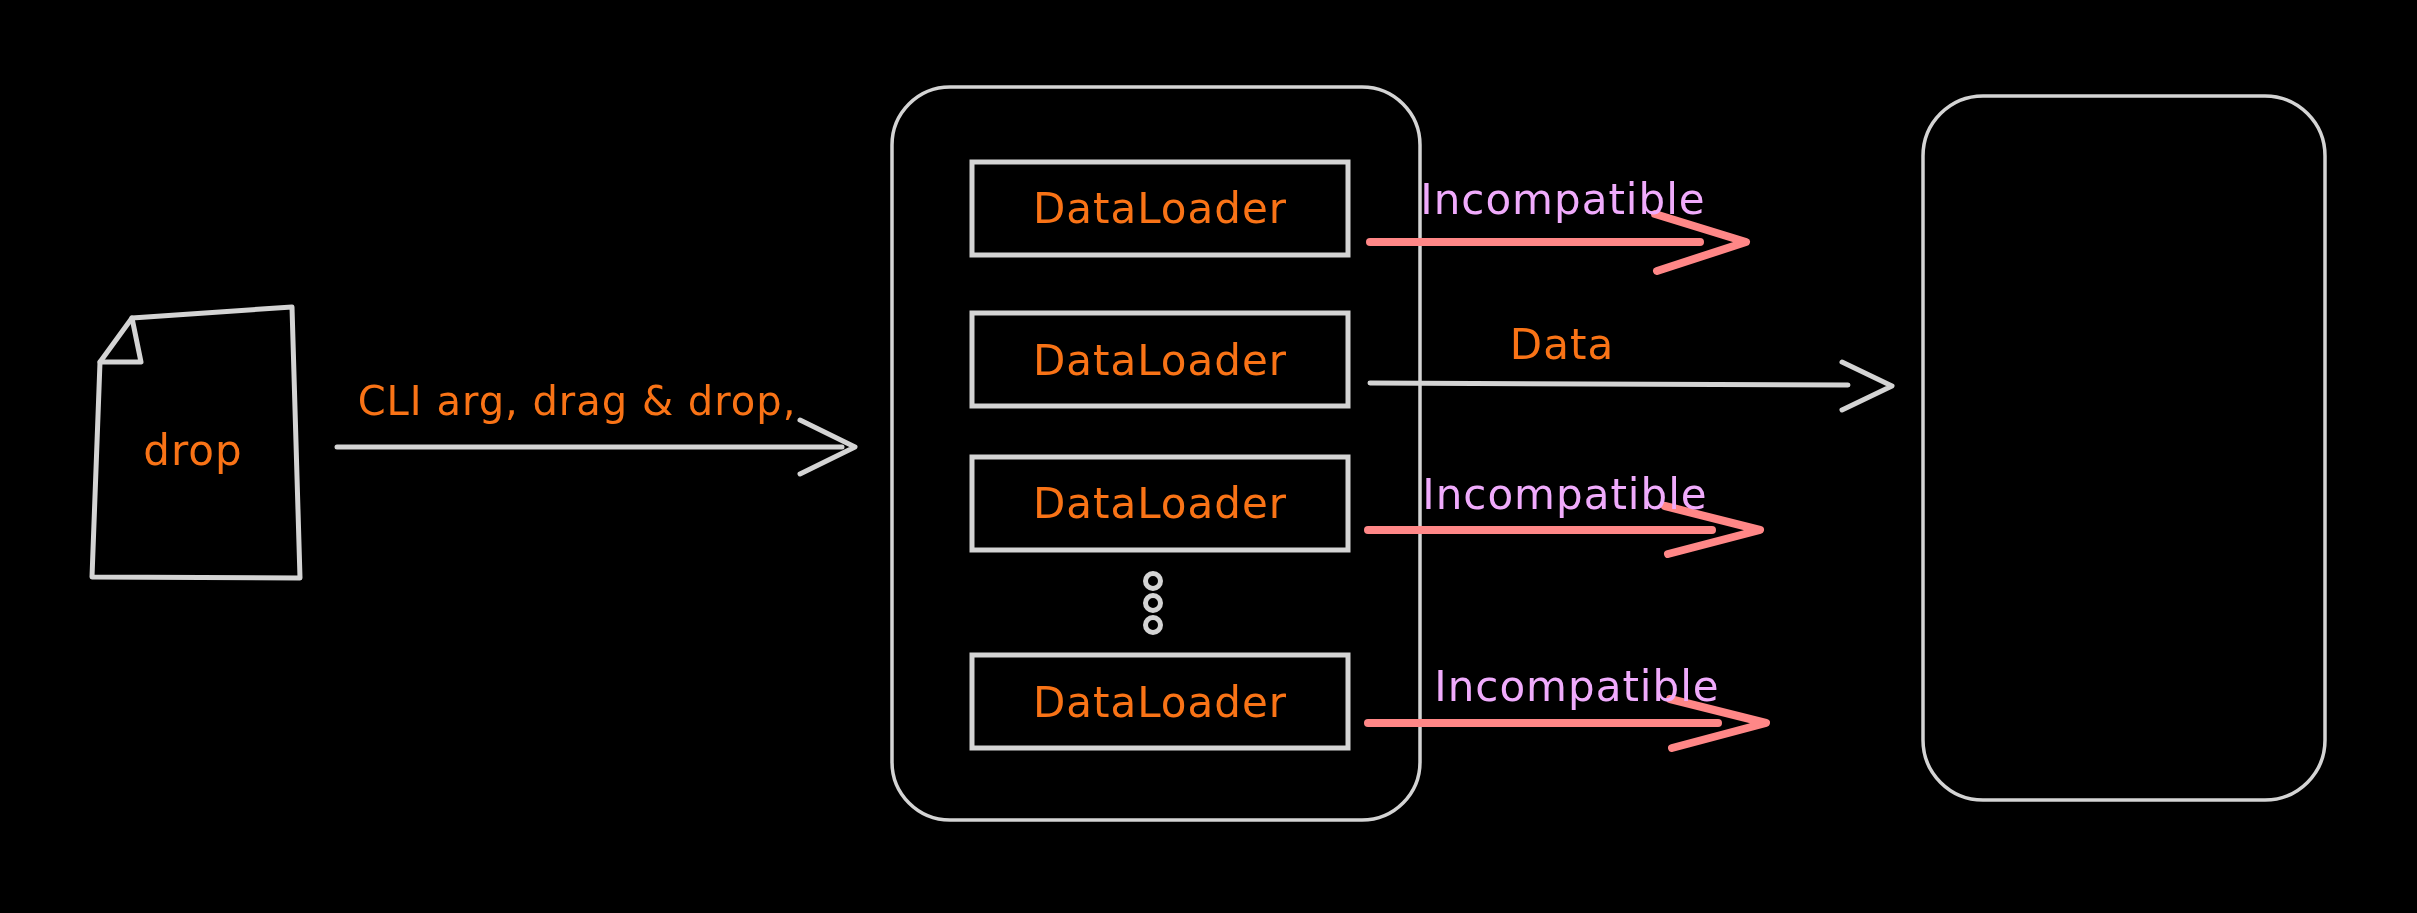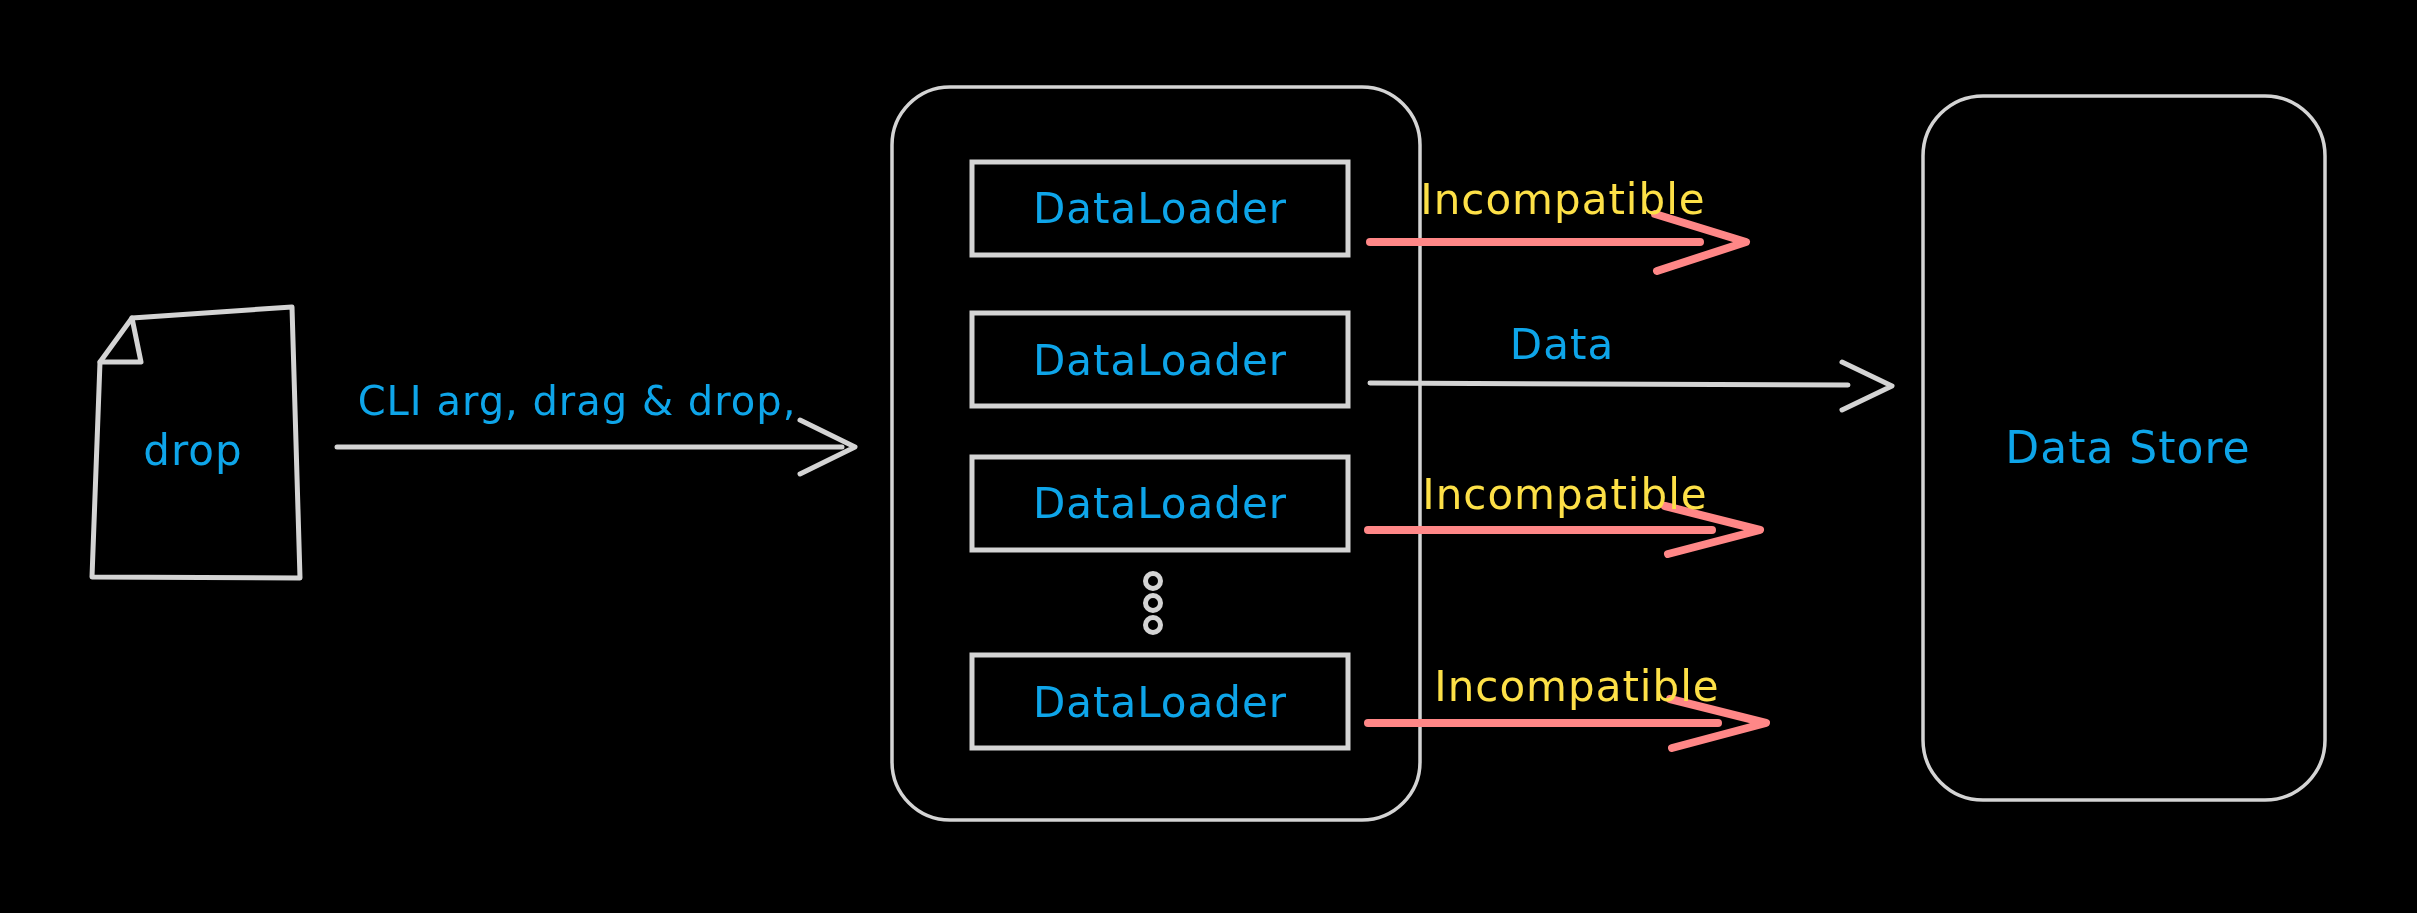--- a/index.html
+++ b/index.html
@@ -17,24 +17,24 @@
   }
   #diagram-svg {
     position: absolute;
     left: 0;
     top: 0;
   }
   .label {
     position: absolute;
     transform: translate(-50%, -50%);
     white-space: nowrap;
-    color: #0ea5e9;
+    color: #f97316;
     letter-spacing: 1px;
   }
-  .label.red { color: #fde047; }
+  .label.red { color: #f0abfc; }
   .fs40 { font-size: 40px; }
   .fs42 { font-size: 42px; }
   .fs44 { font-size: 44px; }
 </style>
 </head>
 <body>
 
 <div id="stage">
 
   <svg id="diagram-svg" width="2417" height="913" viewBox="0 0 2417 913">
@@ -92,15 +92,14 @@
   <div class="label fs42" style="left:1160px; top:208px;">DataLoader</div>
   <div class="label fs42" style="left:1160px; top:360px;">DataLoader</div>
   <div class="label fs42" style="left:1160px; top:503px;">DataLoader</div>
   <div class="label fs42" style="left:1160px; top:702px;">DataLoader</div>
 
   <div class="label red fs42" style="left:1563px; top:199px;">Incompatible</div>
   <div class="label fs42" style="left:1562px; top:344px;">Data</div>
   <div class="label red fs42" style="left:1565px; top:494px;">Incompatible</div>
   <div class="label red fs42" style="left:1577px; top:686px;">Incompatible</div>
 
-  <div class="label fs44" style="left:2128px; top:447px;">Data Store</div>
 
 </div>
 
 </body></html>

